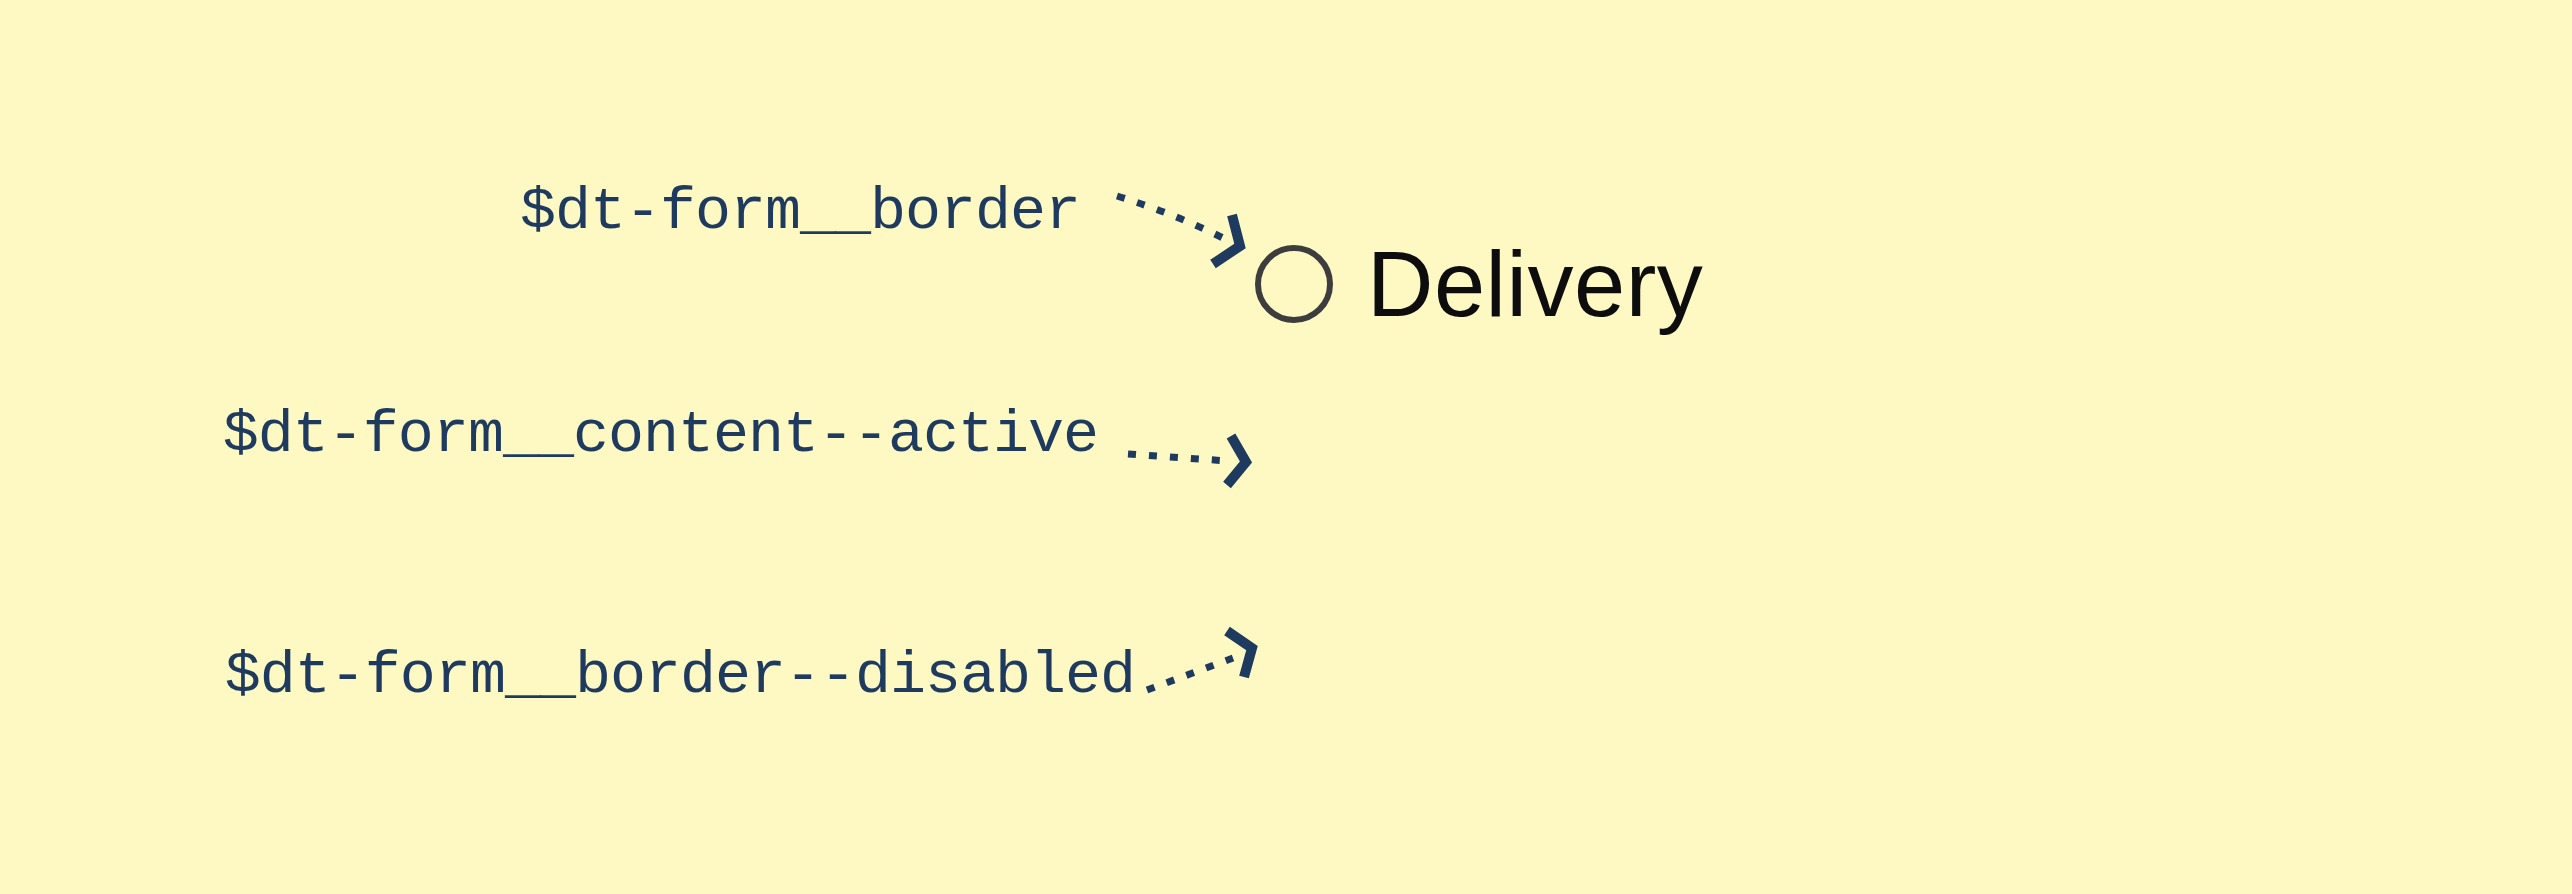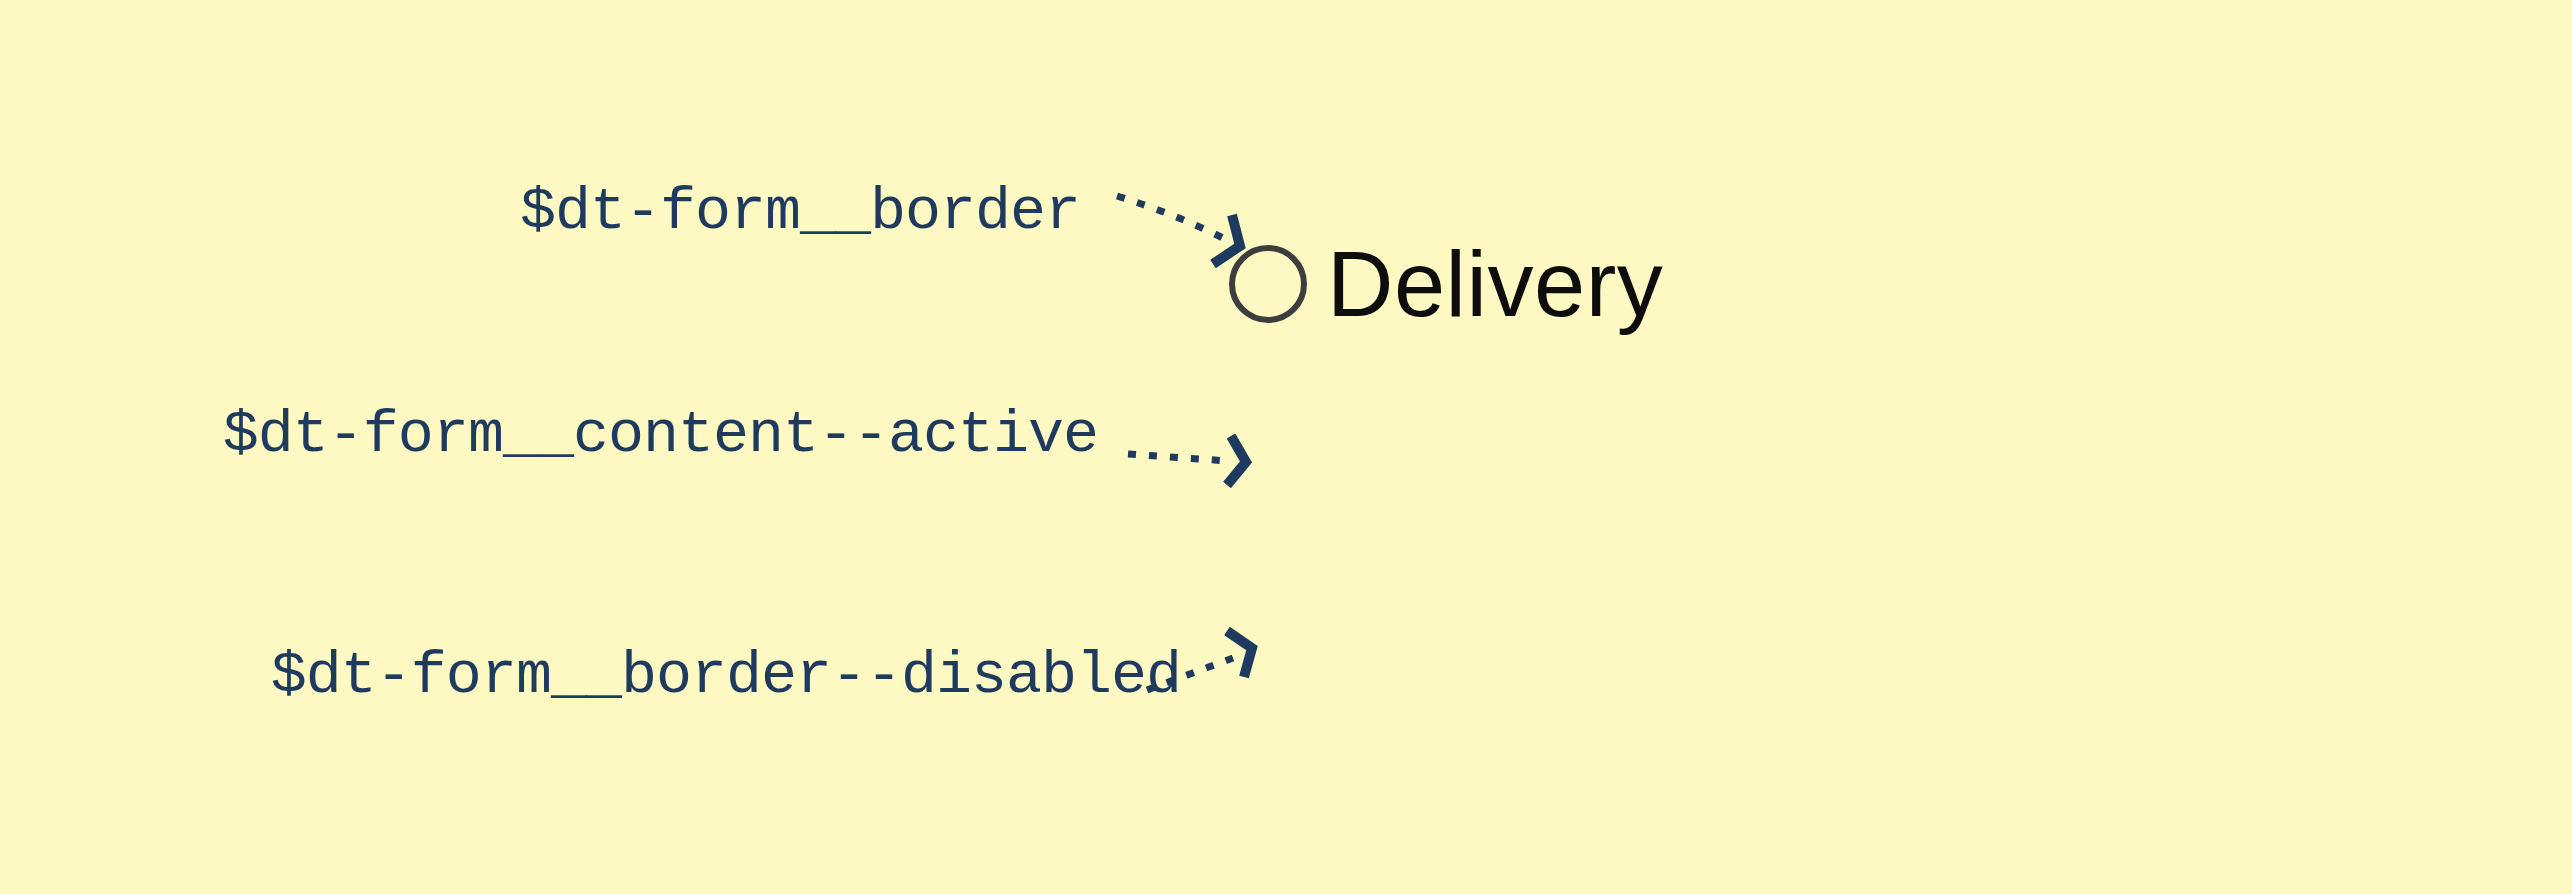--- a/index.html
+++ b/index.html
@@ -17,38 +17,38 @@
     font-family: "Liberation Mono", monospace;
     font-size: 60px;
     line-height: 62px;
     letter-spacing: -1px;
     font-weight: 500;
     color: #1e3a5f;
     white-space: nowrap;
   }
   .token-0 { top: 181px; right: 1492px; }
   .token-1 { top: 404px; right: 1474px; font-family: Liberation Mono, monospace; }
-  .token-2 { top: 645px; right: 1391px; }
+  .token-2 { top: 645px; right: 1437px; }
 
   
   .arrow { position: absolute; overflow: visible; }
   .arrow-0 { left: 1105px; top: 182px; }
   .arrow-1 { left: 1118px; top: 428px; }
   .arrow-2 { left: 1135px; top: 628px; }
   .arrow .dash { stroke: #1e3a5f; stroke-width: 7; fill: none; stroke-dasharray: 8 13; }
   .arrow .head { stroke: #1e3a5f; stroke-width: 10; fill: none; stroke-linejoin: miter; }
 
   
   .option {
     position: absolute;
-    left: 1229px;
+    left: 1255px;
     height: 80px;
     display: flex;
     align-items: center;
-    gap: 20px;
+    gap: 34px;
   }
   .option-0 { top: 244px; }
   .option-1 { top: 428px; }
   .option-2 { top: 592px; }
 
   .radio {
     width: 78px; height: 78px;
     border-radius: 50%;
     box-sizing: border-box;
     flex: 0 0 auto;

